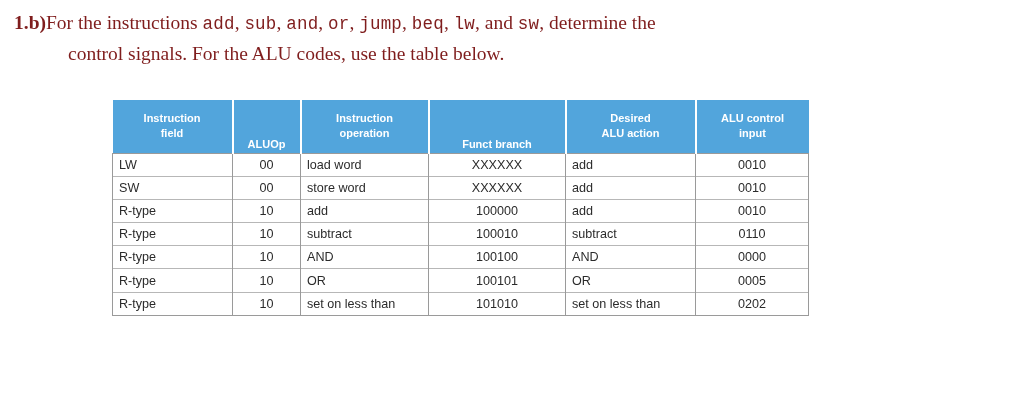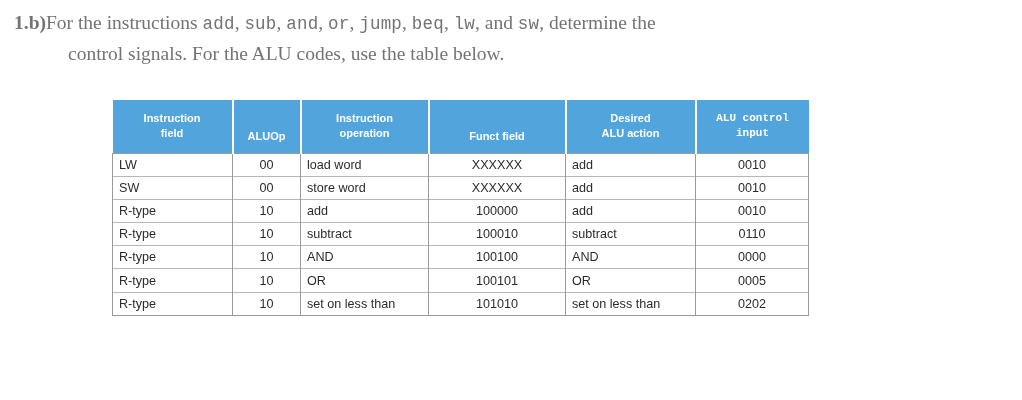--- a/index.html
+++ b/index.html
@@ -21,21 +21,21 @@
   #question-block {
     position: absolute;
     left: 14px;
     top: 8px;
     width: 990px;
   }
   .q-line {
     font-family: "Liberation Serif", "DejaVu Serif", serif;
     font-size: 19.5px;
     line-height: 30px;
-    color: #737373;
+    color: #7f1d1d;
     white-space: nowrap;
   }
   .q-label {
     font-weight: bold;
     font-family: "Liberation Serif", "DejaVu Serif", serif;
   }
   .q-line-2 {
     padding-left: 54px;
   }
   .mono {
@@ -62,25 +62,25 @@
     line-height: 15px;
     height: 53px;
     vertical-align: middle;
     padding: 0 6px;
     border-left: 2px solid #ffffff;
     border-right: 2px solid #ffffff;
     border-bottom: 0;
     box-sizing: border-box;
   }
   #alu-table thead th.first { border-left: 0; }
-  #alu-table thead th.last  { border-right: 0; font-family: Liberation Mono, monospace; }
+  #alu-table thead th.last  { border-right: 0; }
 
   #alu-table thead th.h-bottom {
     vertical-align: bottom;
-    padding-bottom: 9px;
+    padding-bottom: 1px;
   }
 
   #alu-table tbody td {
     font-size: 12.6px;
     line-height: 14px;
     height: 23.2px;
     color: #2b2b2b;
     padding: 0 6px;
     border-top: 1px solid #b7b7b7;
     border-left: 1px solid #9a9a9a;
@@ -123,21 +123,21 @@
         <div>field</div>
       </th>
       <th class="al-center h-bottom">
         <div>ALUOp</div>
       </th>
       <th class="al-center">
         <div>Instruction</div>
         <div>operation</div>
       </th>
       <th class="al-center h-bottom">
-        <div>Funct field</div>
+        <div>Funct branch</div>
       </th>
       <th class="al-center">
         <div>Desired</div>
         <div>ALU action</div>
       </th>
       <th class="last al-center">
         <div>ALU control</div>
         <div>input</div>
       </th>
     </tr>

